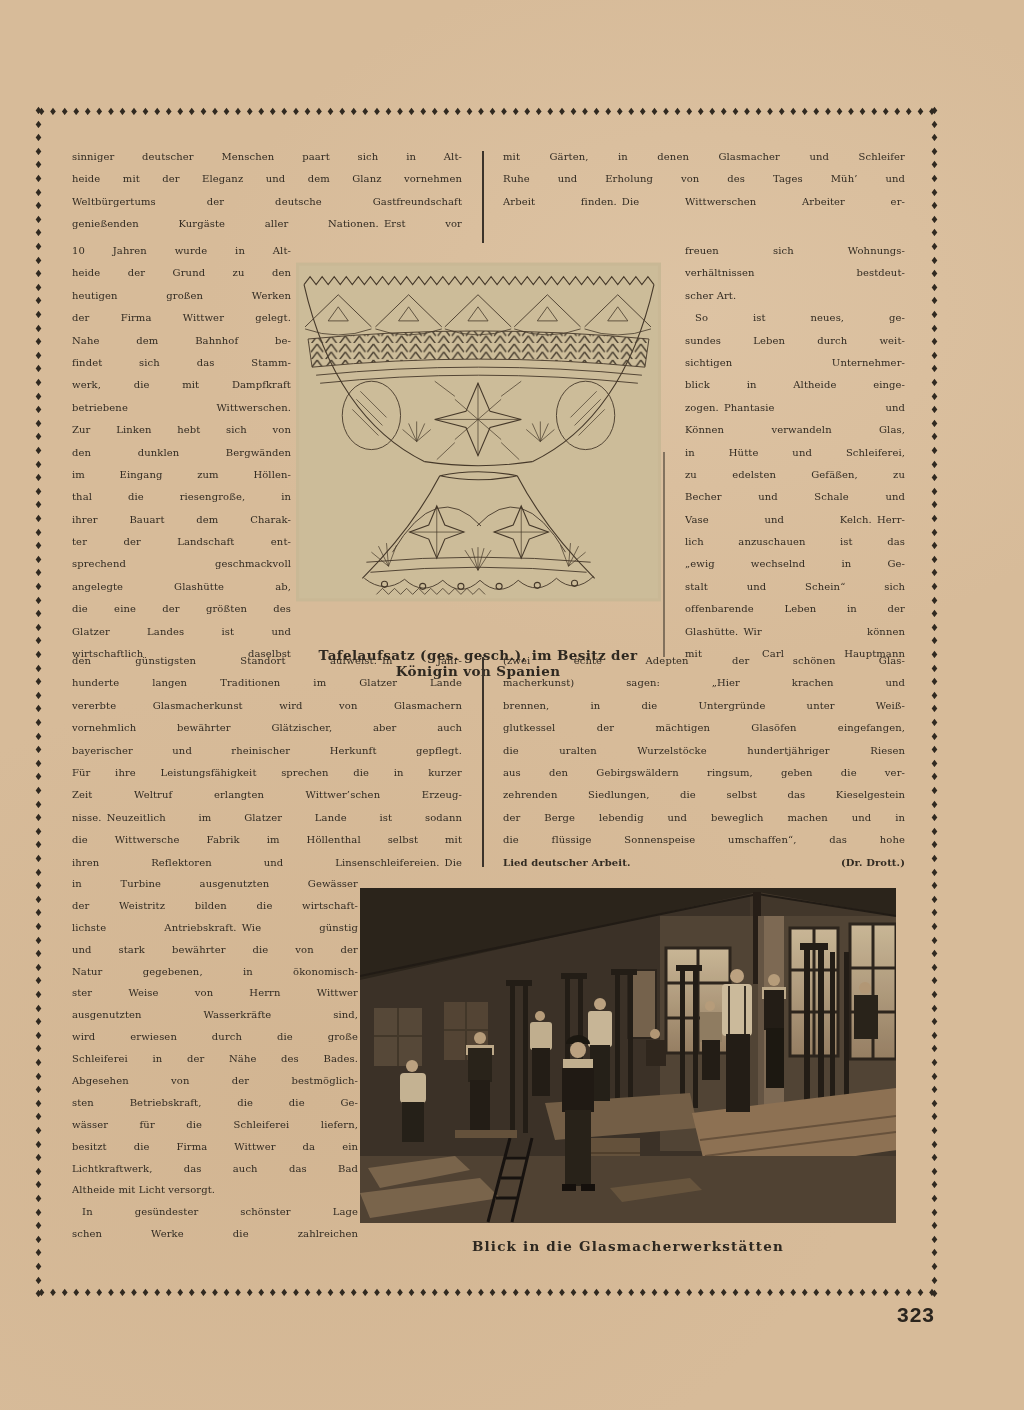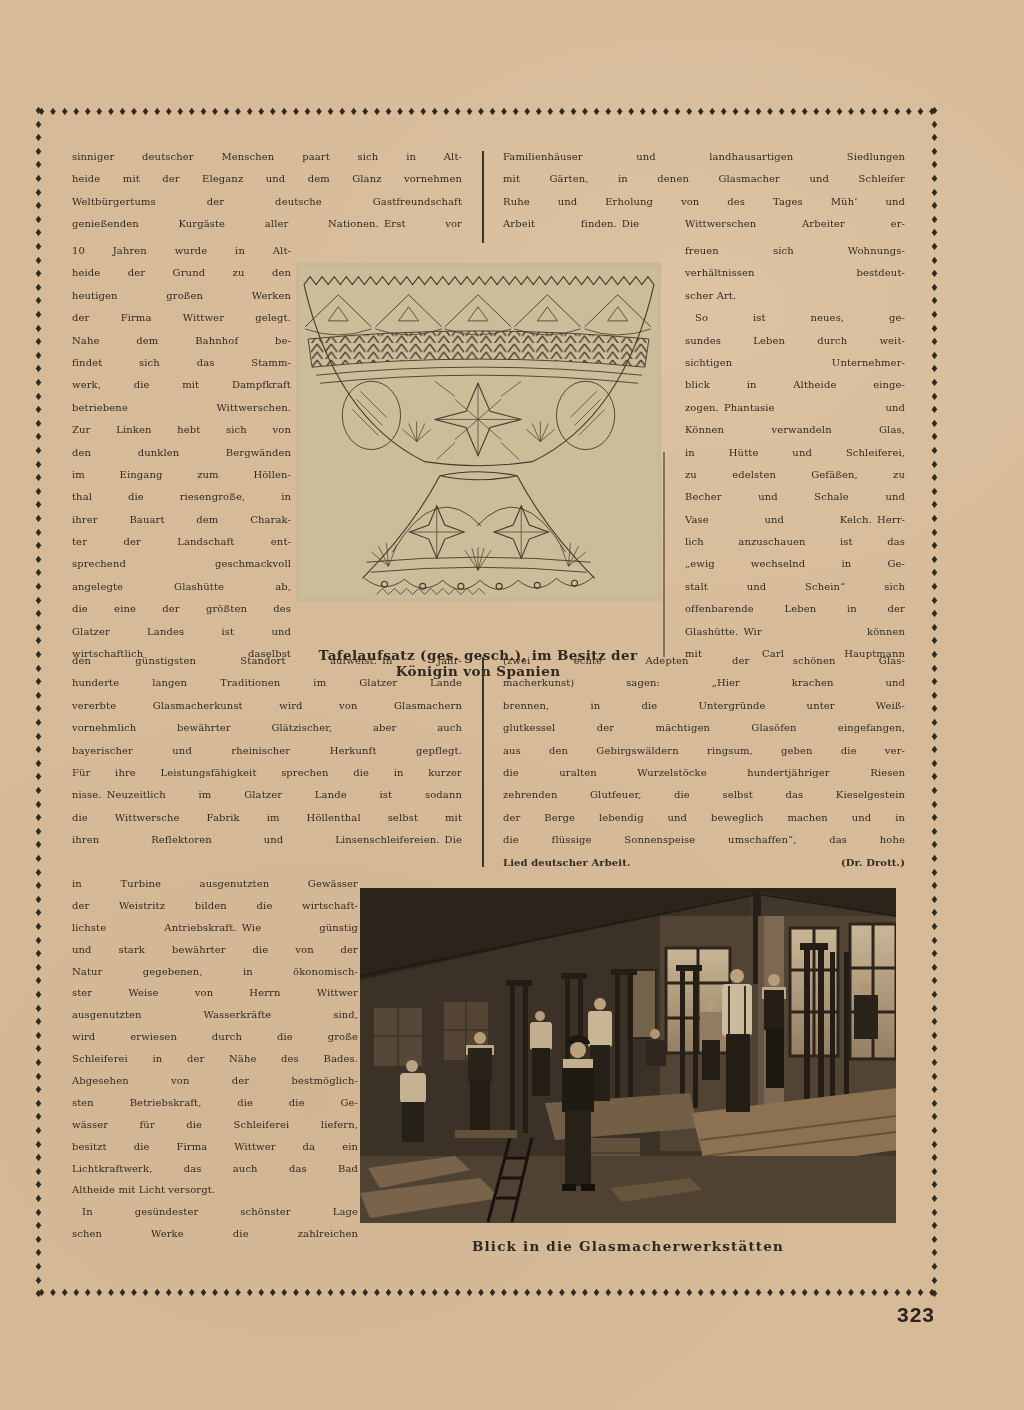--- a/index.html
+++ b/index.html
@@ -77,21 +77,20 @@
   <div class="orn orn-v orn-left">♦♦♦♦♦♦♦♦♦♦♦♦♦♦♦♦♦♦♦♦♦♦♦♦♦♦♦♦♦♦♦♦♦♦♦♦♦♦♦♦♦♦♦♦♦♦♦♦♦♦♦♦♦♦♦♦♦♦♦♦♦♦♦♦♦♦♦♦♦♦♦♦♦♦♦♦♦♦♦♦♦♦♦♦♦♦♦♦♦♦♦♦♦♦♦♦♦♦♦♦♦♦♦♦♦♦♦♦♦♦♦♦♦♦♦♦♦♦♦♦♦♦♦♦♦♦♦♦♦♦♦♦♦♦♦♦♦♦♦♦♦♦♦♦♦♦♦♦♦♦♦♦♦♦♦♦♦♦♦♦♦♦♦♦♦♦♦♦♦♦</div>
   <div class="orn orn-v orn-right">♦♦♦♦♦♦♦♦♦♦♦♦♦♦♦♦♦♦♦♦♦♦♦♦♦♦♦♦♦♦♦♦♦♦♦♦♦♦♦♦♦♦♦♦♦♦♦♦♦♦♦♦♦♦♦♦♦♦♦♦♦♦♦♦♦♦♦♦♦♦♦♦♦♦♦♦♦♦♦♦♦♦♦♦♦♦♦♦♦♦♦♦♦♦♦♦♦♦♦♦♦♦♦♦♦♦♦♦♦♦♦♦♦♦♦♦♦♦♦♦♦♦♦♦♦♦♦♦♦♦♦♦♦♦♦♦♦♦♦♦♦♦♦♦♦♦♦♦♦♦♦♦♦♦♦♦♦♦♦♦♦♦♦♦♦♦♦♦♦♦</div>
 
   <div class="tcol top-left">
       <div class="line">sinniger deutscher Menschen paart sich in Alt-</div>
       <div class="line">heide mit der Eleganz und dem Glanz vornehmen</div>
       <div class="line">Weltbürgertums der deutsche Gastfreundschaft</div>
       <div class="line">genießenden Kurgäste aller Nationen. Erst vor</div>
     </div>
   <div class="tcol top-right">
-      <div class="line">Familienhäuser und landhausartigen Siedlungen</div>
       <div class="line">mit Gärten, in denen Glasmacher und Schleifer</div>
       <div class="line">Ruhe und Erholung von des Tages Müh’ und</div>
       <div class="line">Arbeit finden. Die Wittwerschen Arbeiter er-</div>
     </div>
   <div class="vrule vrule-a"></div>
 
   <div class="tcol mid-left">
       <div class="line">10 Jahren wurde in Alt-</div>
       <div class="line">heide der Grund zu den</div>
       <div class="line">heutigen großen Werken</div>
@@ -197,32 +196,33 @@
   </figure>
   <div class="caption bowl-caption">Tafelaufsatz (ges. gesch.), im Besitz der Königin von Spanien</div>
 
   <div class="tcol lower-left">
       <div class="line">den günstigsten Standort aufweist. In Jahr-</div>
       <div class="line">hunderte langen Traditionen im Glatzer Lande</div>
       <div class="line">vererbte Glasmacherkunst wird von Glasmachern</div>
       <div class="line">vornehmlich bewährter Glätzischer, aber auch</div>
       <div class="line">bayerischer und rheinischer Herkunft gepflegt.</div>
       <div class="line">Für ihre Leistungsfähigkeit sprechen die in kurzer</div>
+      <div class="line">Zeit Weltruf erlangten Wittwer’schen Erzeug-</div>
       <div class="line">nisse. Neuzeitlich im Glatzer Lande ist sodann</div>
       <div class="line">die Wittwersche Fabrik im Höllenthal selbst mit</div>
       <div class="line">ihren Reflektoren und Linsenschleifereien. Die</div>
     </div>
   <div class="tcol lower-right">
       <div class="line">(zwei echte Adepten der schönen Glas-</div>
       <div class="line">macherkunst) sagen: „Hier krachen und</div>
       <div class="line">brennen, in die Untergründe unter Weiß-</div>
       <div class="line">glutkessel der mächtigen Glasöfen eingefangen,</div>
+      <div class="line">die uralten Wurzelstöcke hundertjähriger Riesen</div>
       <div class="line">aus den Gebirgswäldern ringsum, geben die ver-</div>
-      <div class="line">die uralten Wurzelstöcke hundertjähriger Riesen</div>
-      <div class="line">zehrenden Glutfeuer, die selbst das Kieselgestein</div>
+      <div class="line">zehrenden Siedlungen, die selbst das Kieselgestein</div>
       <div class="line">der Berge lebendig und beweglich machen und in</div>
       <div class="line">die flüssige Sonnenspeise umschaffen“, das hohe</div>
       <div class="line spread">
         <span>Lied deutscher Arbeit.</span>
         <span>(Dr. Drott.)</span>
       </div>
     </div>
   <div class="vrule vrule-c"></div>
 
   <div class="tcol bottom-left lh-sm">

